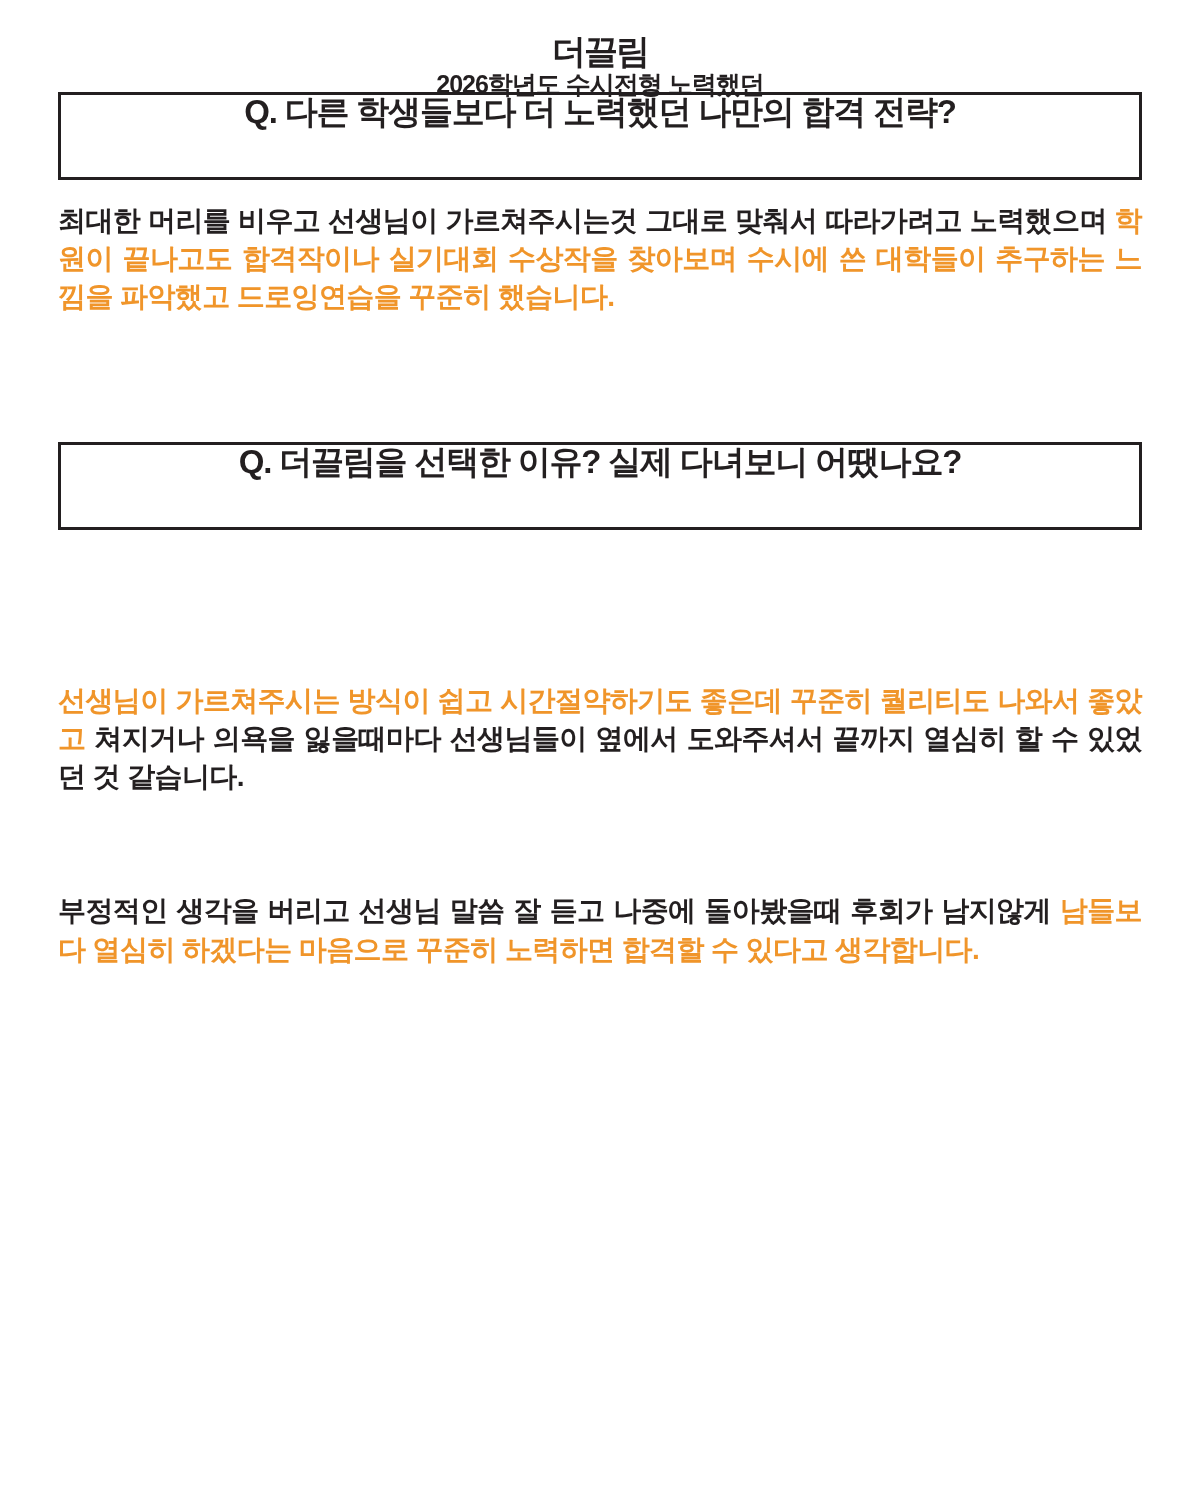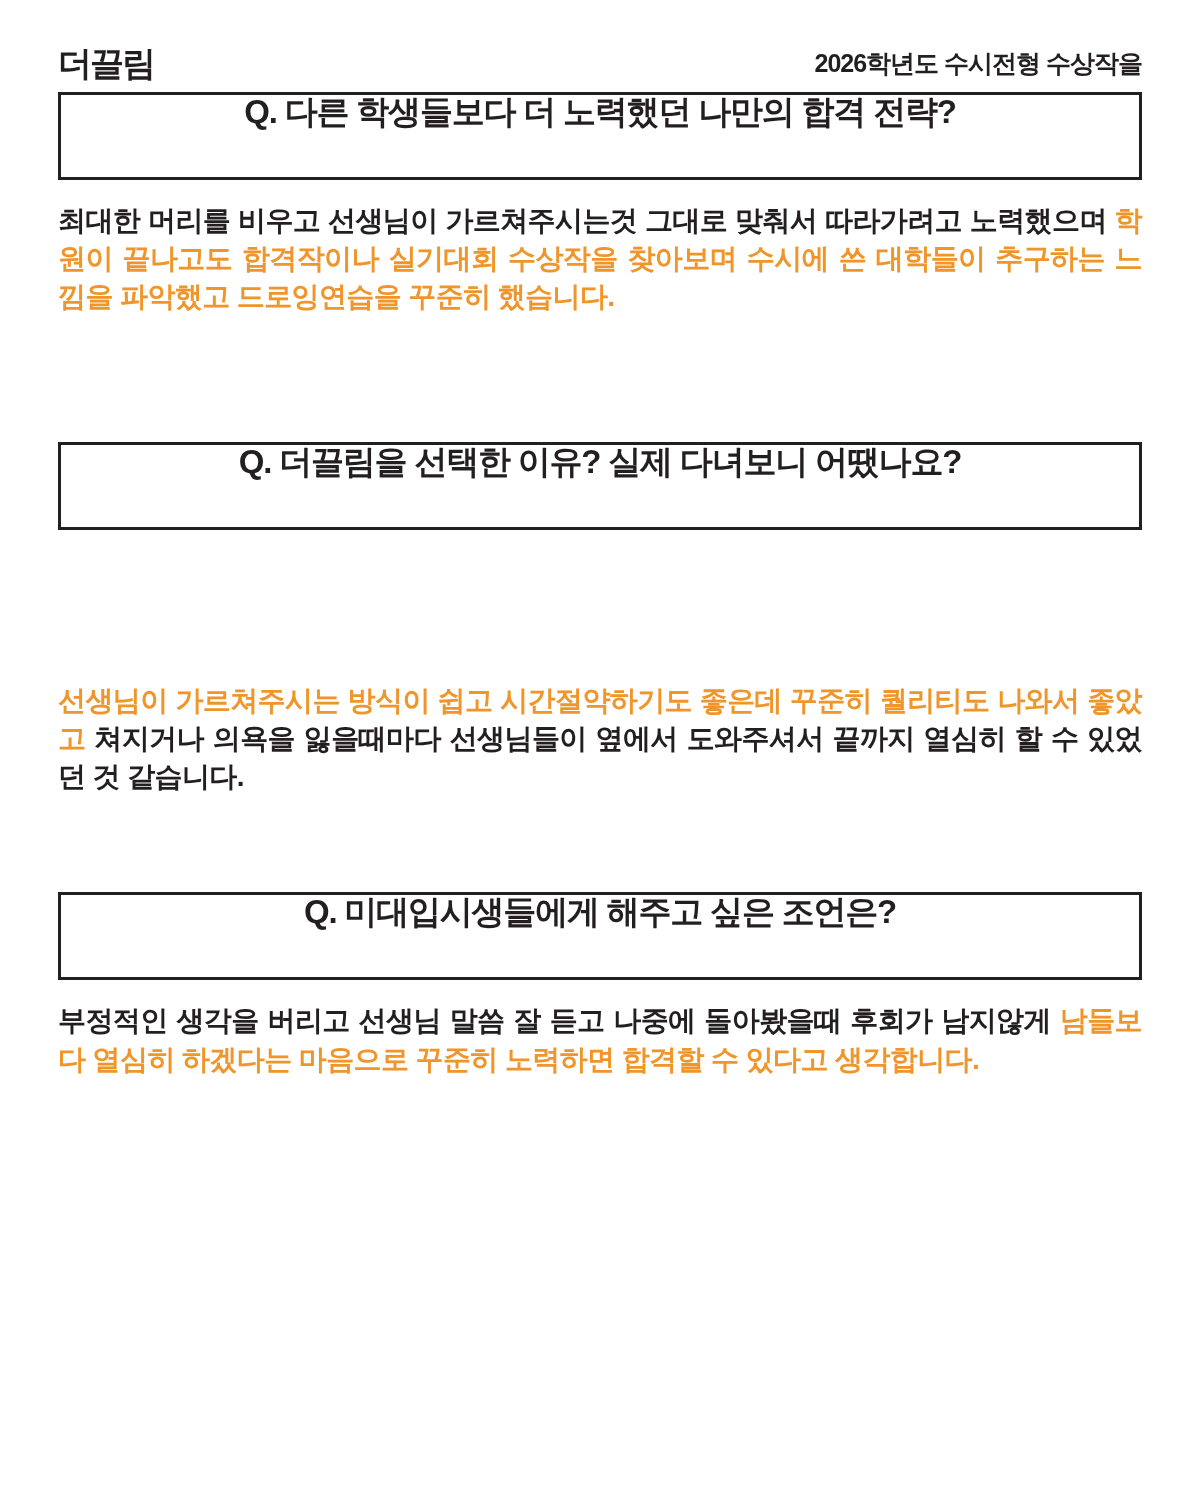--- a/index.html
+++ b/index.html
@@ -23,20 +23,21 @@
   }
 
   
   .header {
     display: flex;
     align-items: center;
     justify-content: space-between;
     height: 92px;
     padding-top: 34px;
     box-sizing: border-box;
+    flex-direction: column;
   }
   .logo {
     display: flex;
     align-items: center;
     gap: 3px;
     height: 34px;
   }
   .logo-text {
     font-size: 34px;
     font-weight: 900;
@@ -95,21 +96,21 @@
 </style>
 </head>
 <body>
 
 <div class="page">
 
   <div class="header">
     <div class="logo">
       <span class="logo-text">더끌림</span>
     </div>
-    <div class="header-title">2026학년도 수시전형 수상작을</div>
+    <div class="header-title">2026학년도 수시전형 노력했던</div>
   </div>
 
   <div class="qa-block">
     <div class="q-box">
       <div class="q-text">Q. 다른 학생들보다 더 노력했던 나만의 합격 전략?</div>
     </div>
     <div class="a-text"><span class="plain">최대한 머리를 비우고 선생님이 가르쳐주시는것 그대로 맞춰서 따라가려고 노력했으며 </span><span class="hl">학원이 끝나고도 합격작이나 실기대회 수상작을 찾아보며 수시에 쓴 대학들이 추구하는 느낌을 파악했고 드로잉연습을 꾸준히 했습니다.</span><span class="plain"></span></div>
   </div>
 
   <div class="spacer-1"></div>
@@ -122,19 +123,16 @@
 
   <div class="spacer-2"></div>
 
   <div class="qa-block">
     <div class="a-text"><span class="plain"></span><span class="hl">선생님이 가르쳐주시는 방식이 쉽고 시간절약하기도 좋은데 꾸준히 퀄리티도 나와서 좋았고</span><span class="plain"> 쳐지거나 의욕을 잃을때마다 선생님들이 옆에서 도와주셔서 끝까지 열심히 할 수 있었던 것 같습니다.</span></div>
   </div>
 
   <div class="spacer-3"></div>
 
   <div class="qa-block">
-    <div class="q-box">
-      <div class="q-text">Q. 미대입시생들에게 해주고 싶은 조언은?</div>
-    </div>
     <div class="a-text"><span class="plain">부정적인 생각을 버리고 선생님 말씀 잘 듣고 나중에 돌아봤을때 후회가 남지않게 </span><span class="hl">남들보다 열심히 하겠다는 마음으로 꾸준히 노력하면 합격할 수 있다고 생각합니다.</span><span class="plain"></span></div>
   </div>
 
 </div>
 
 </body></html>

